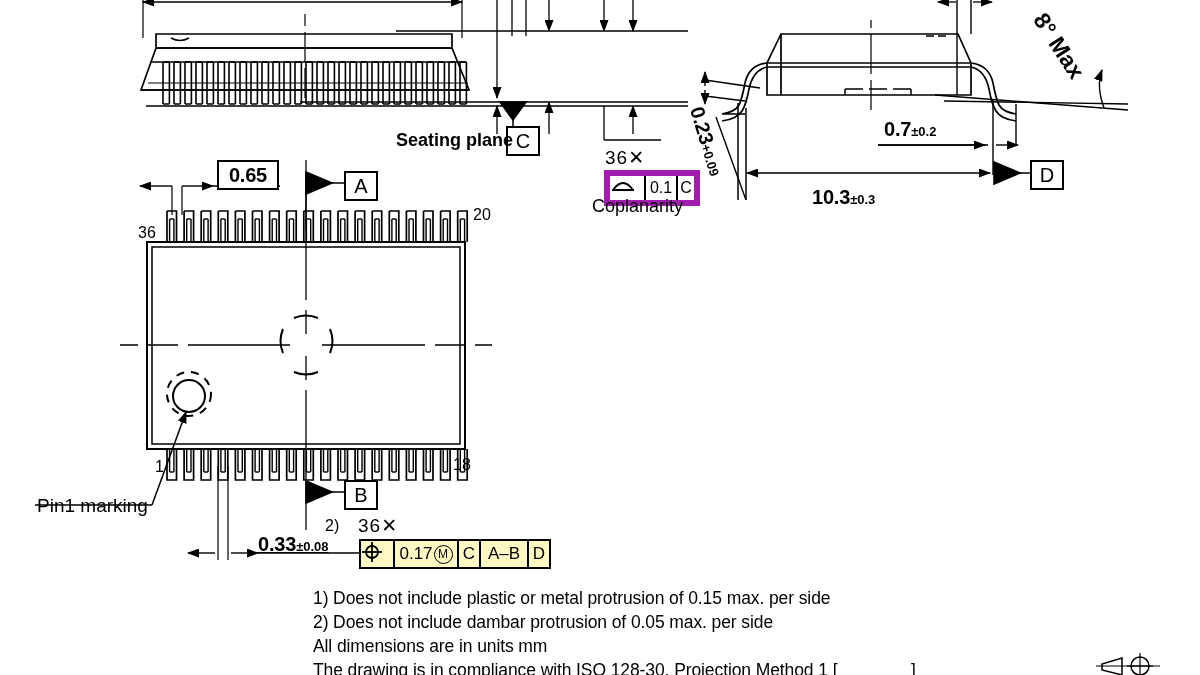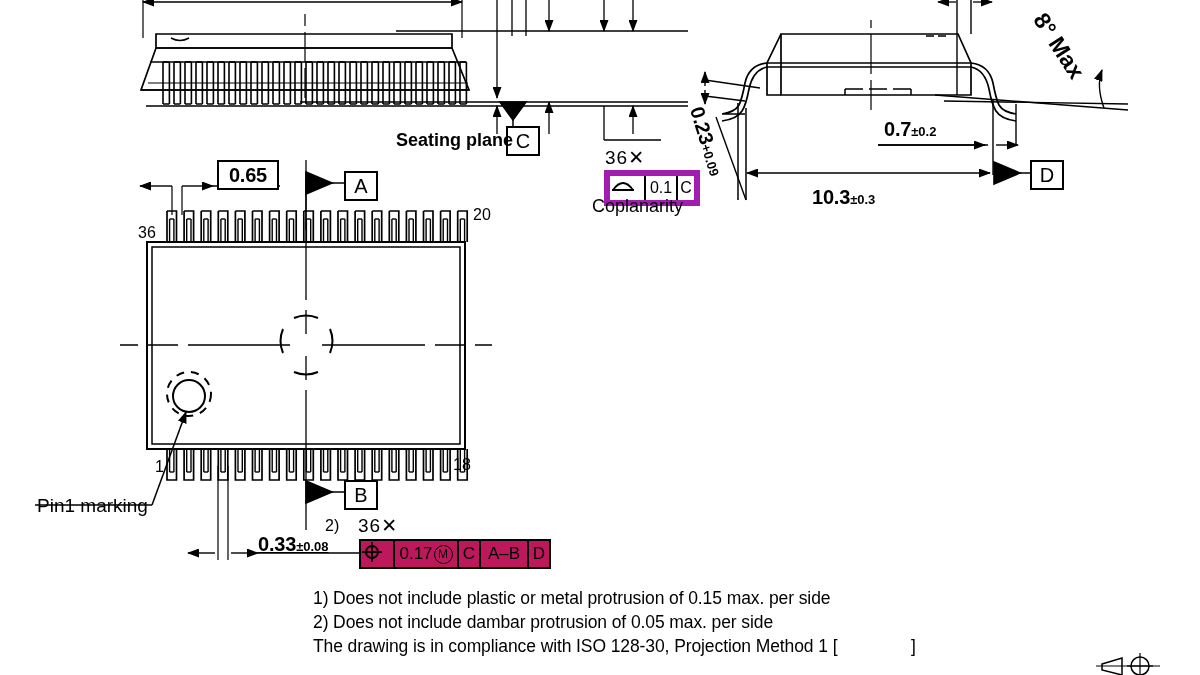--- a/index.html
+++ b/index.html
@@ -430,21 +430,21 @@
 
   <div class="txt" style="left:37px;top:495px;font-size:19px;">Pin1 marking</div>
 
   <div class="txt small" style="left:325px;top:517px;">2)</div>
   <div class="txt" style="left:358px;top:514px;font-size:19px;letter-spacing:1px;">36✕</div>
 
   <div class="txt" style="left:258px;top:533px;text-decoration:underline;">
     <span class="dimval">0.33</span><span class="tol">±0.08</span>
   </div>
 
-  <div style="position:absolute;left:359px;top:539px;height:26px;border:2px solid #000;display:flex;background:#be185d;">
+  <div style="position:absolute;left:359px;top:539px;height:26px;border:2px solid #000;display:flex;background:#fef9c3;">
     <div style="width:32px;border-right:2px solid #000;display:flex;align-items:center;justify-content:center;">
       <svg width="22" height="22" viewBox="0 0 22 22">
         <circle cx="11" cy="11" r="6" stroke="#000" stroke-width="1.8" fill="none"></circle>
         <line x1="11" y1="1" x2="11" y2="21" stroke="#000" stroke-width="1.8"></line>
         <line x1="1" y1="11" x2="21" y2="11" stroke="#000" stroke-width="1.8"></line>
       </svg>
     </div>
     <div style="width:62px;border-right:2px solid #000;display:flex;align-items:center;justify-content:center;gap:1px;font-size:17px;">
       <span>0.17</span>
       <span style="display:inline-flex;align-items:center;justify-content:center;width:17px;height:17px;border:1.6px solid #000;border-radius:50%;font-size:12px;">
@@ -452,20 +452,21 @@
       </span>
     </div>
     <div style="width:20px;border-right:2px solid #000;display:flex;align-items:center;justify-content:center;font-size:17px;">C</div>
     <div style="width:46px;border-right:2px solid #000;display:flex;align-items:center;justify-content:center;font-size:17px;">A–B</div>
     <div style="width:20px;display:flex;align-items:center;justify-content:center;font-size:17px;">D</div>
   </div>
 
   <div style="position:absolute;left:313px;top:586px;">
     <div class="note" style="line-height:24px;">1) Does not include plastic or metal protrusion of 0.15 max. per side</div>
     <div class="note" style="line-height:24px;">2) Does not include dambar protrusion of 0.05 max. per side</div>
+    <div class="note" style="line-height:24px;">All dimensions are in units mm</div>
     <div class="note" style="line-height:24px;">
       <span>The drawing is in compliance with ISO 128-30, Projection Method 1 [</span>
       <span style="display:inline-block;width:64px;"></span>
       <span>]</span>
     </div>
   </div>
 
 </div>
 
 </body></html>

